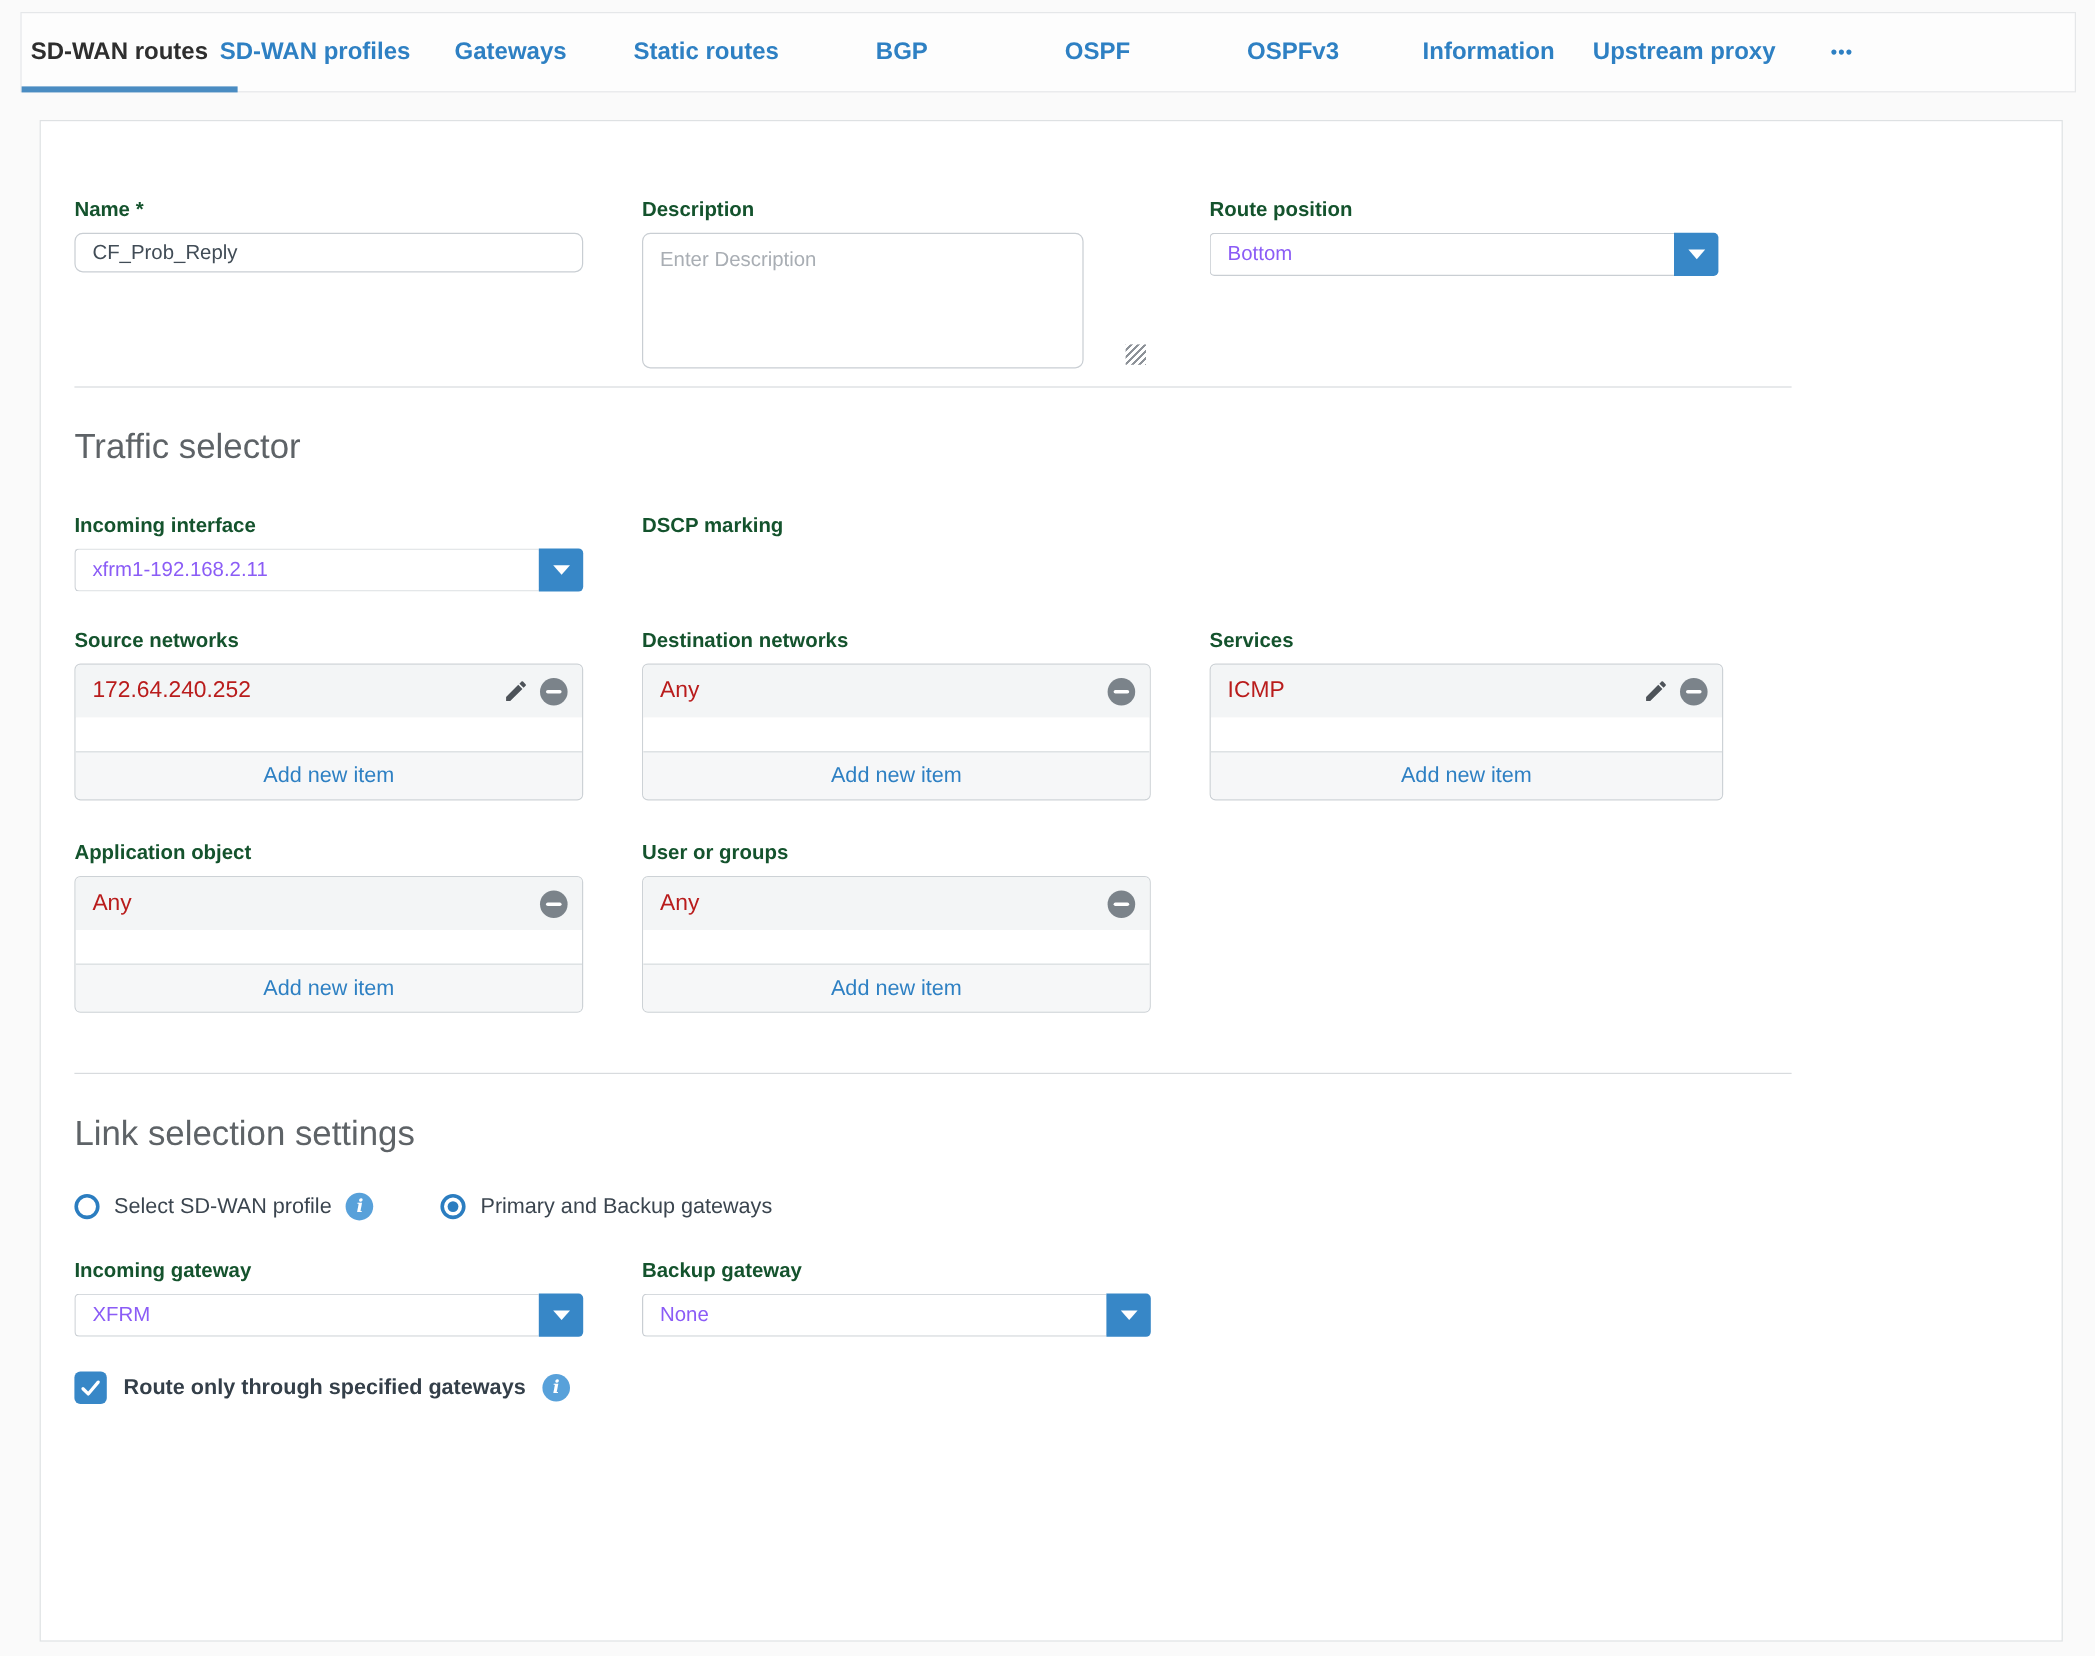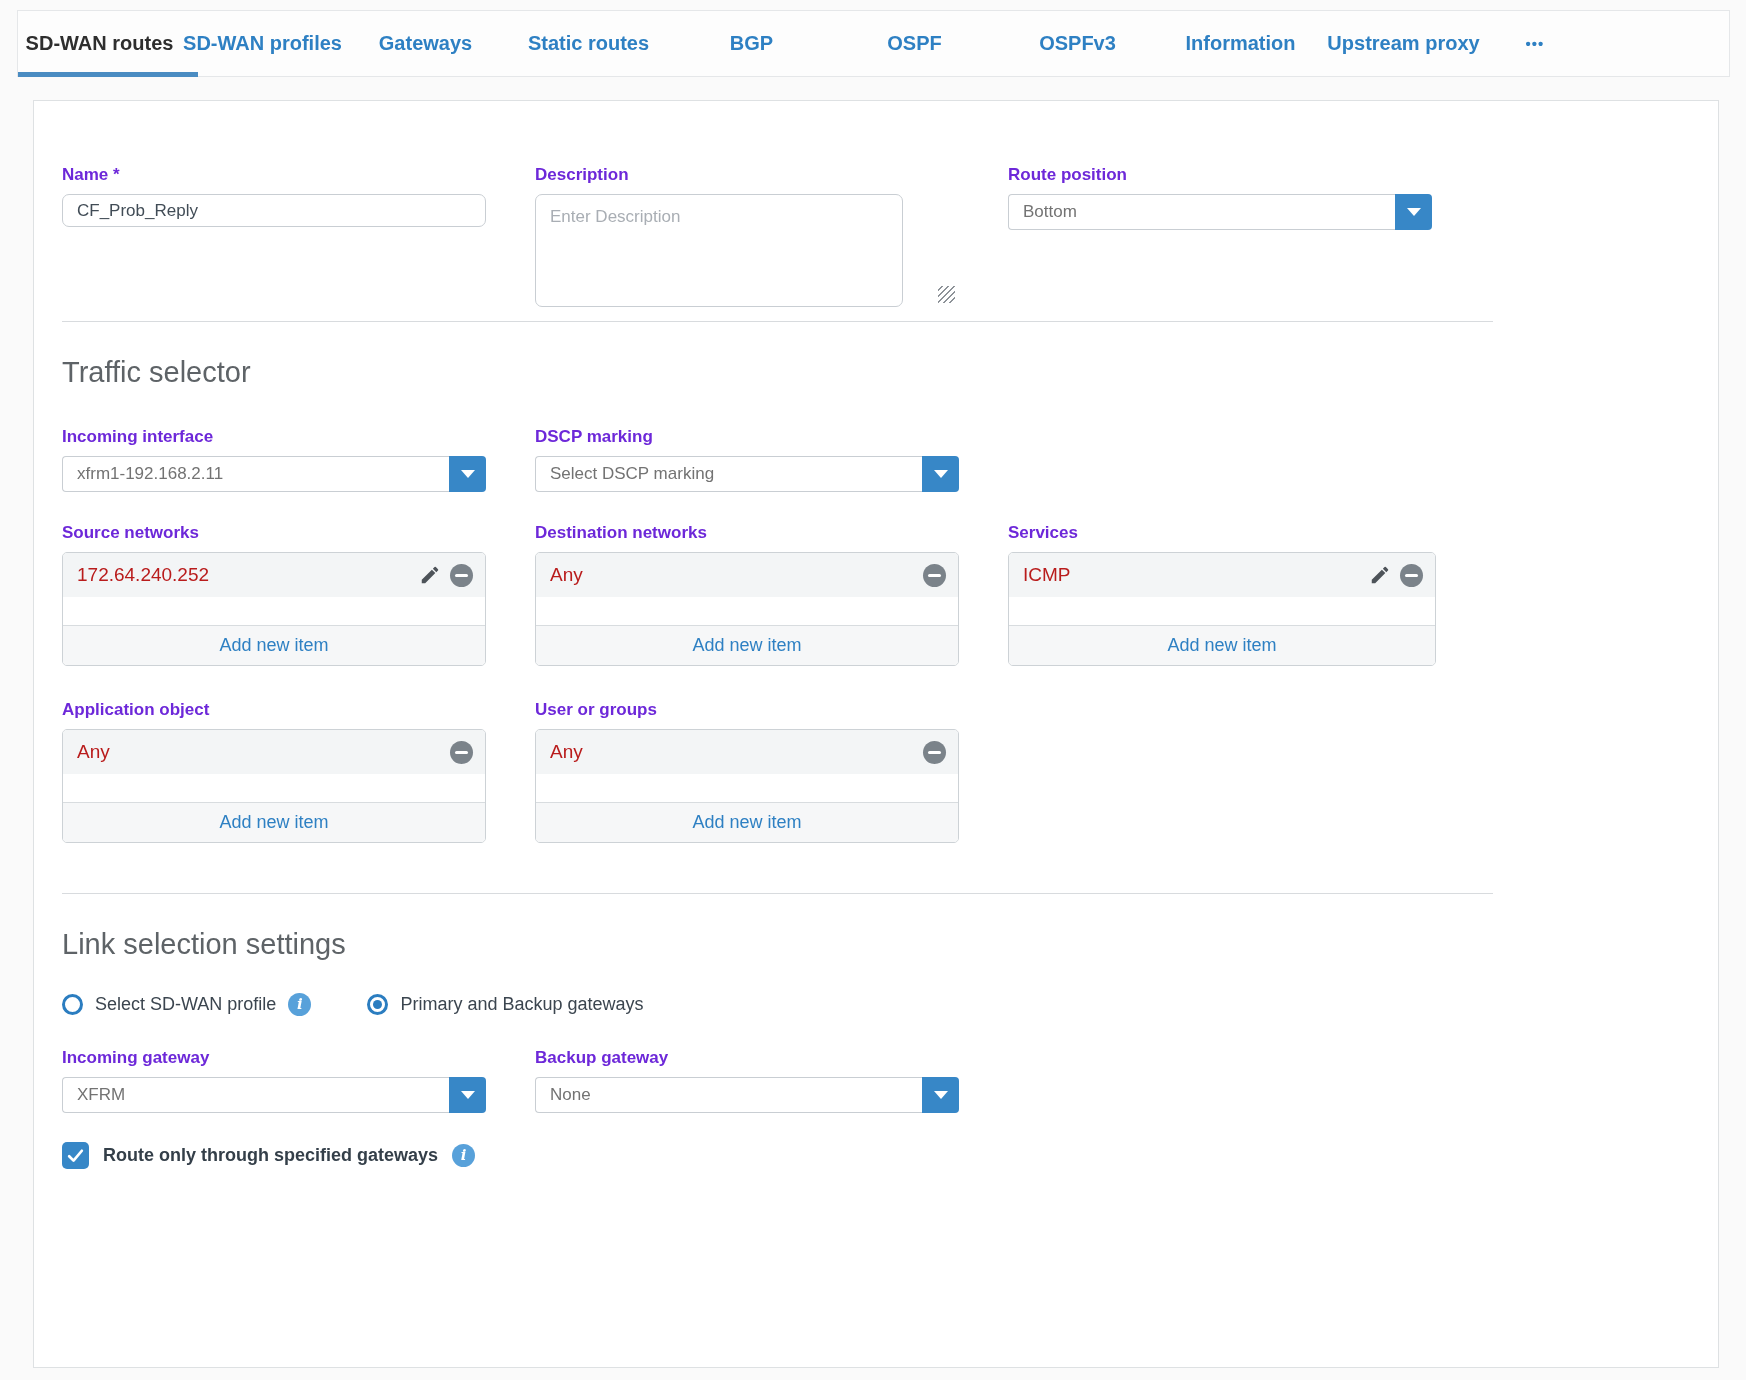--- a/index.html
+++ b/index.html
@@ -45,21 +45,21 @@
     display: grid;
     grid-template-columns: 424px 424px 428px;
     column-gap: 49px;
     padding-left: 28px;
     align-items: start;
   }
   .row1 { padding-top: 63px; }
 
   .flabel {
     display: block;
-    font-size: 17px; font-weight: 700; color: #6d28d9;
+    font-size: 17px; font-weight: 700; color: #14532d;
     margin-bottom: 9px; line-height: 21px;
   }
 
   .text-input {
     width: 424px; height: 33px;
     border: 1px solid #c9ced3; border-radius: 7px;
     padding: 0 14px; font-size: 17px; color: #414c56;
     font-family: "Liberation Sans", sans-serif;
     background: #fff; outline: none;
   }
@@ -83,21 +83,21 @@
   
   .dropdown {
     width: 424px; height: 36px;
     display: flex; align-items: stretch;
     cursor: pointer;
   }
   .dd-value {
     flex: 1; display: flex; align-items: center;
     border: 1px solid #c9ced3; border-right: none;
     border-radius: 4px 0 0 4px;
-    padding: 0 14px; font-size: 17px; color: #737373;
+    padding: 0 14px; font-size: 17px; color: #8b5cf6;
     background: #fff; overflow: hidden; white-space: nowrap;
   }
   .dd-btn {
     width: 37px; background: #3787c7; border-radius: 0 4px 4px 0;
     display: flex; align-items: center; justify-content: center;
   }
   .caret {
     width: 0; height: 0; display: block;
     border-left: 7px solid transparent;
     border-right: 7px solid transparent;
@@ -255,26 +255,20 @@
       <label class="flabel">Incoming interface</label>
       <div class="dropdown">
         <span class="dd-value">xfrm1-192.168.2.11</span>
         <span class="dd-btn">
             <i class="caret"></i>
           </span>
       </div>
     </div>
     <div class="field">
       <label class="flabel">DSCP marking</label>
-      <div class="dropdown">
-        <span class="dd-value">Select DSCP marking</span>
-        <span class="dd-btn">
-            <i class="caret"></i>
-          </span>
-      </div>
     </div>
     <div></div>
   </div>
 
   <div class="grid mt-boxes">
     <div class="field">
       <label class="flabel">Source networks</label>
       <div class="listbox">
         <div class="lb-item">
           <span class="lb-text">172.64.240.252</span>

